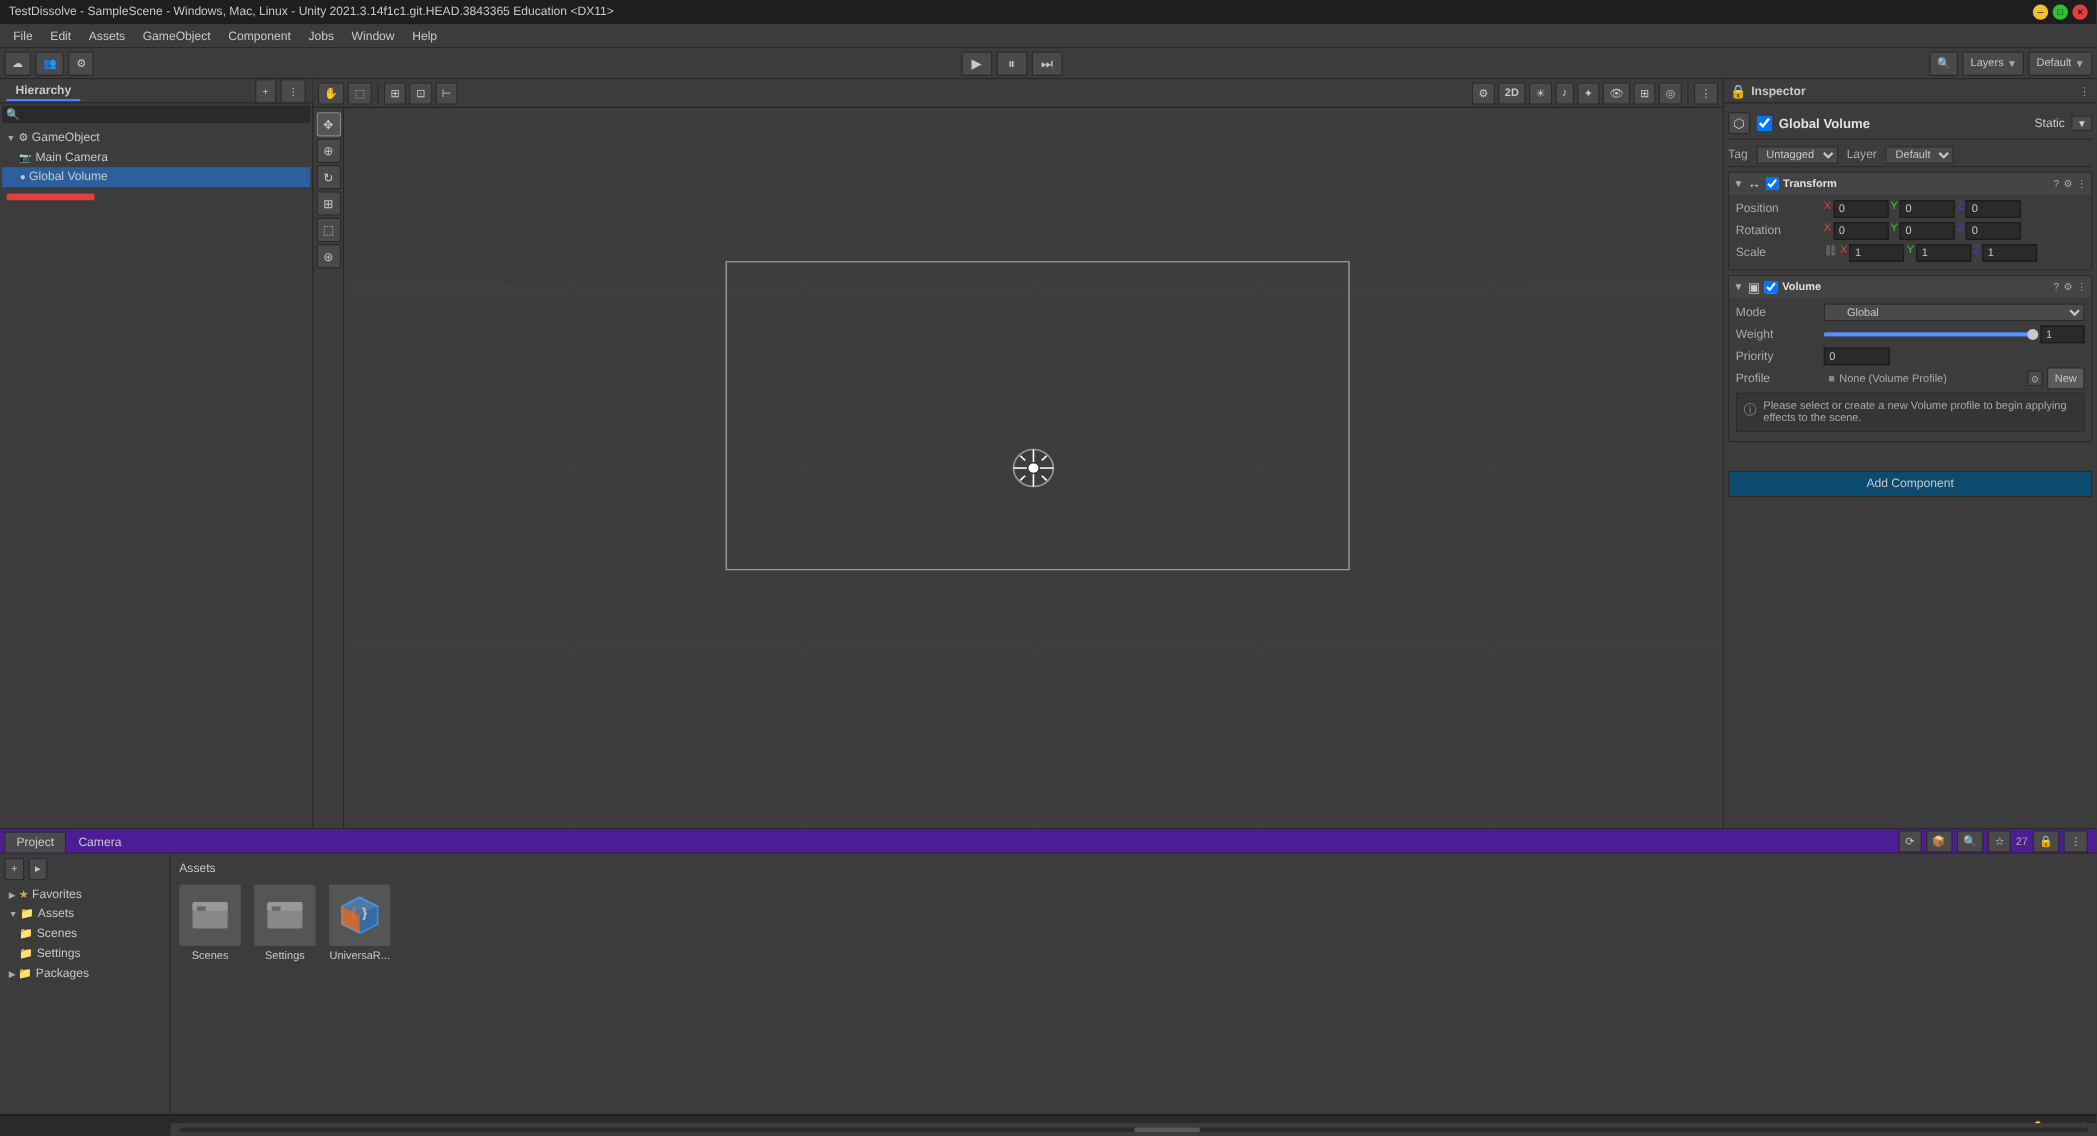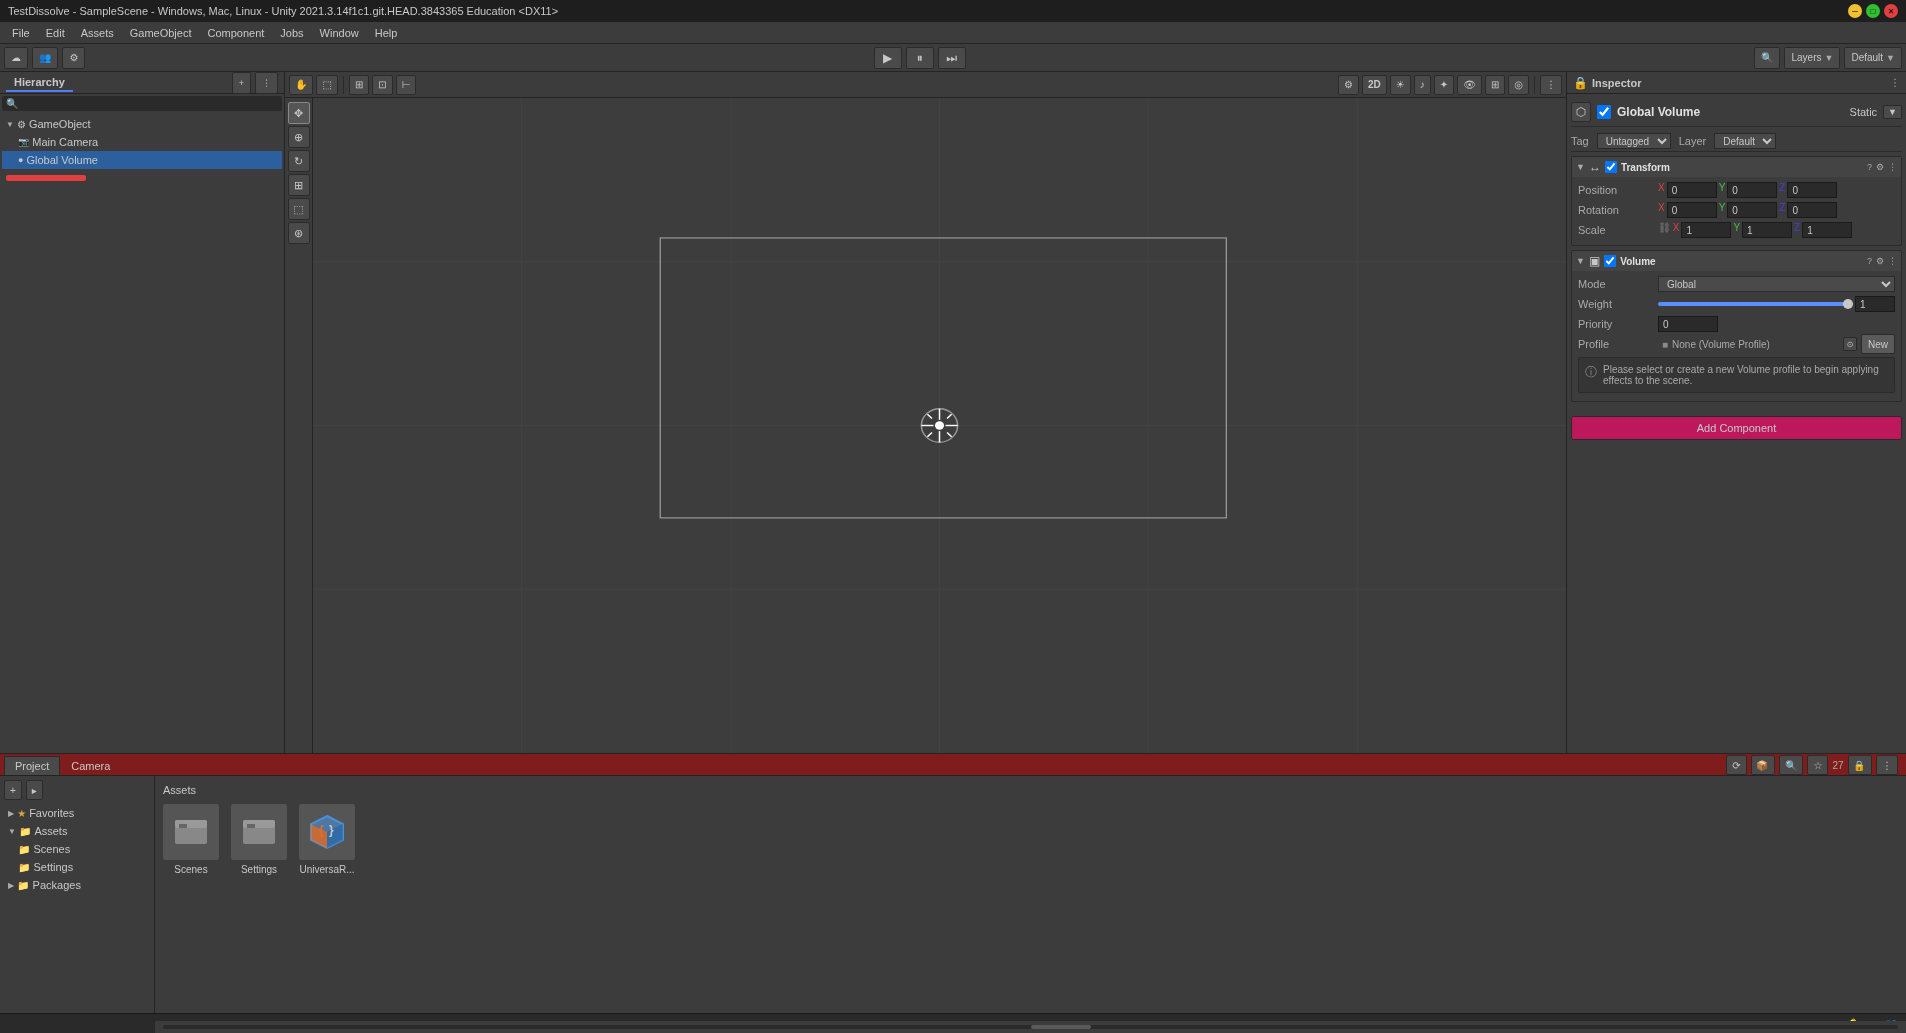--- a/index.html
+++ b/index.html
@@ -315,21 +315,21 @@
       align-items: center;
       height: 18px;
       margin-bottom: 2px;
     }
     .volume-field-label { width: 80px; color: #aaa; font-size: 11px; }
     .volume-dropdown {
       background: #4a4a4a;
       border: 1px solid #2a2a2a;
       color: #c8c8c8;
       font-size: 10px;
-      padding: 1px 4px;
+      padding: 1px 16px;
       height: 16px;
       flex: 1;
     }
     .weight-slider {
       flex: 1;
       height: 4px;
       background: #2a2a2a;
       border-radius: 2px;
       position: relative;
     }
@@ -390,39 +390,39 @@
       color: #aaa;
       display: flex;
       gap: 6px;
       border-radius: 2px;
     }
     .info-icon { color: #888; font-size: 12px; }
 
     .add-component-btn {
       width: 100%;
       height: 24px;
-      background: #be185d;
-      border: 1px solid #2a2a2a;
-      color: #c8c8c8;
-      font-size: 11px;
-      cursor: pointer;
-      margin-top: 10px;
+      background: #0c4a6e;
+      border: 1px solid #2a2a2a;
+      color: #c8c8c8;
+      font-size: 11px;
+      cursor: pointer;
+      margin-top: 22px;
       border-radius: 2px;
     }
 
     
     #bottom-panel {
       height: 260px;
       border-top: 1px solid #232323;
       display: flex;
       flex-direction: column;
     }
     #bottom-tabs {
       height: 22px;
-      background: #7f1d1d;
+      background: #4c1d95;
       display: flex;
       align-items: flex-end;
       padding: 0 4px;
       border-bottom: 1px solid #232323;
     }
     .bottom-tab {
       padding: 3px 10px;
       font-size: 11px;
       cursor: pointer;
       color: #c8c8c8;

